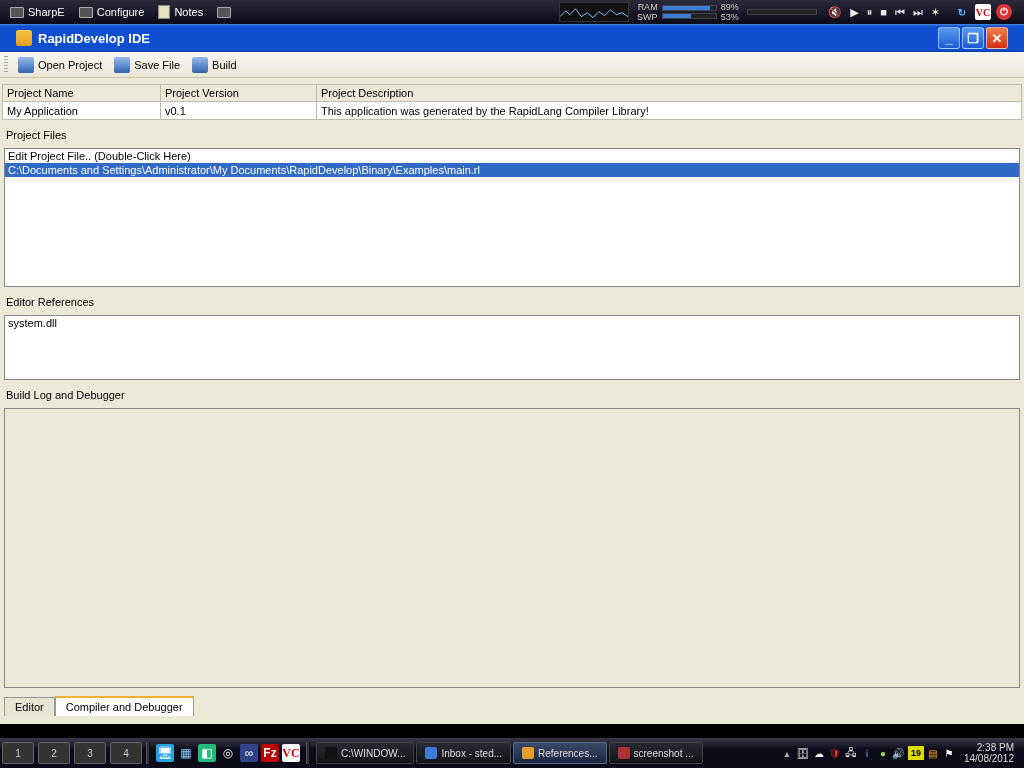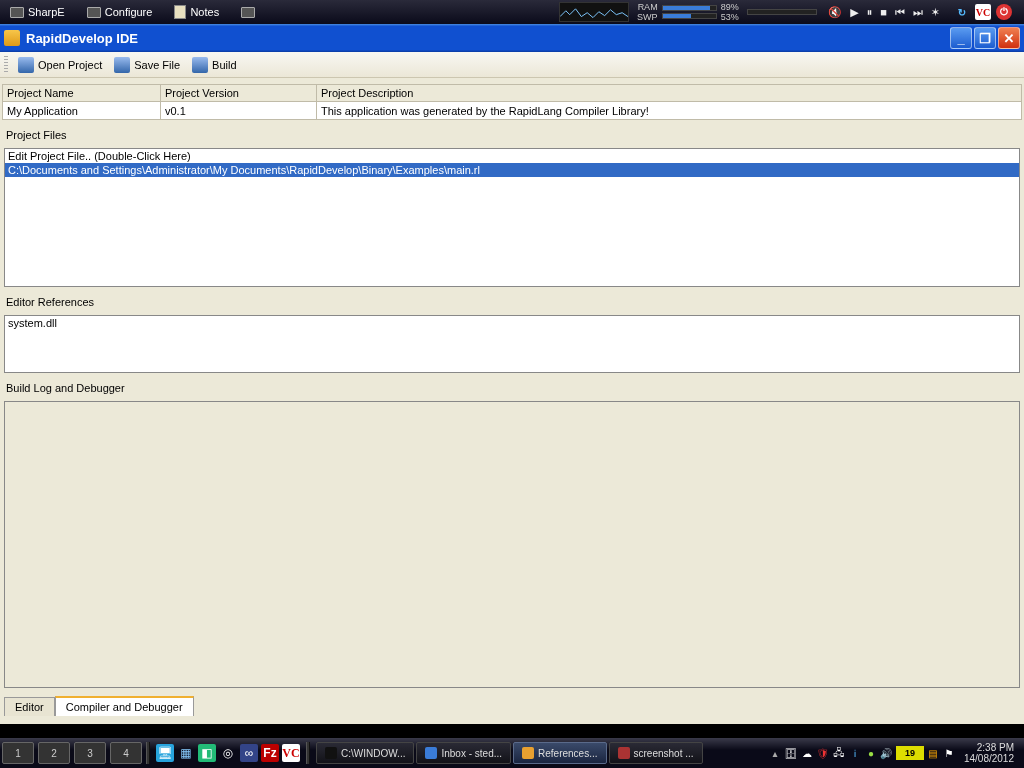--- a/index.html
+++ b/index.html
@@ -1,38 +1,38 @@
 <!DOCTYPE html>
 <html><head>
 <meta charset="utf-8">
 <style>
 * { margin: 0; padding: 0; box-sizing: border-box; }
 body { font-family: Tahoma, Arial, sans-serif; font-size: 11px; width: 1024px; height: 768px; overflow: hidden; background: #000; display: flex; flex-direction: column; }
-.top-taskbar { height: 24px; background: linear-gradient(to bottom, #2a2a3a, #0a0a1a); display: flex; align-items: center; color: #fff; font-size: 11px; padding: 0 4px; gap: 10px; }
+.top-taskbar { height: 24px; background: linear-gradient(to bottom, #2a2a3a, #0a0a1a); display: flex; align-items: center; color: #fff; font-size: 11px; padding: 0 4px; gap: 2px; }
 .top-taskbar .monitor-icon { width: 14px; height: 11px; background: #555; border: 1px solid #aaa; display: inline-block; border-radius: 1px; margin-right: 4px; }
 .top-taskbar .top-item { display: flex; align-items: center; padding: 2px 6px; cursor: pointer; }
 .top-taskbar .top-note { width: 12px; height: 14px; background: #e8e0c0; border: 1px solid #888; margin-right: 4px; }
 .top-center { flex: 1; display: flex; justify-content: flex-end; align-items: center; gap: 8px; padding-right: 8px; }
 .lcd-graph { width: 70px; height: 20px; background: #111; border: 1px solid #333; position: relative; overflow: hidden; }
 .ram-block { display: flex; gap: 4px; font-size: 9px; color:#ccc; }
 .ram-labels { display: flex; flex-direction: column; justify-content: center; text-align: right; line-height: 10px;}
 .ram-bars { display: flex; flex-direction: column; gap: 2px; justify-content: center; }
 .ram-bar { width: 55px; height: 6px; background: #222; border: 1px solid #444; position: relative; }
 .ram-bar i { display: block; height: 100%; background: #3a7cd8; }
 .ram-pcts { display: flex; flex-direction: column; justify-content: center; font-size: 9px; line-height: 10px;}
 .media-bar-seg { width: 70px; height: 6px; background: #222; border: 1px solid #444; margin-right:4px;}
 .media-icons { display: flex; gap: 8px; color: #eee; }
 .media-icons span { cursor: pointer; font-size: 11px; }
 .tray-right { display: flex; align-items: center; gap: 5px; padding-left: 6px;}
 .tray-ico { width: 16px; height: 16px; display:flex; align-items:center; justify-content:center; font-size:10px; font-weight:bold; border-radius:2px;}
 .vc { background:#fff; color:#c00; font-family:serif;}
 .pwr { background:#d33; color:#fff; border-radius:50%;}
 
 .window-container { position: absolute; top: 24px; left: 0; right: 0; height: 700px; display: flex; flex-direction: column; background: #ece9d8; }
-.title-bar { height: 28px; background: linear-gradient(to bottom, #4a8de0 0%, #1050d0 8%, #1050d0 92%, #0a3aa0 100%); display: flex; align-items: center; padding: 0 4px; color: #fff; font-weight: bold; font-size: 13px; }
+.title-bar { height: 28px; background: linear-gradient(to bottom, #4a8de0 0%, #1050d0 8%, #1050d0 92%, #0a3aa0 100%); display: flex; align-items: center; padding: 0 16px; color: #fff; font-weight: bold; font-size: 13px; }
 .title-bar .app-icon { width: 16px; height: 16px; margin-right: 6px; background: linear-gradient(#f7c64a,#e09a18); border-radius: 2px; position: relative;}
 .title-text { flex: 1; }
 .title-controls { display: flex; gap: 2px; }
 .title-btn { width: 22px; height: 22px; border-radius: 3px; display: flex; align-items: center; justify-content: center; font-weight: bold; font-size: 13px; color: #fff; border: 1px solid rgba(255,255,255,0.5);}
 .tb-min, .tb-max { background: linear-gradient(#5a9bf0,#1b5cd0); }
 .tb-close { background: linear-gradient(#f08050,#d03010); }
 
 .toolbar { height: 26px; background: linear-gradient(#f8f7f2,#ebe7d7); display: flex; align-items: center; padding: 0 4px; gap: 4px; border-bottom: 1px solid #ccc6b0;}
 .toolbar .grip { width: 4px; height: 18px; background: repeating-linear-gradient(#aaa 0 1px, transparent 1px 3px); margin-right:2px;}
 .toolbar-btn { display: flex; align-items: center; padding: 2px 4px; cursor: pointer; gap: 4px; }
@@ -45,40 +45,40 @@
 .col-name { width: 158px; border-right: none;}
 .col-ver { width: 156px; border-right:none;}
 .col-desc { flex: 1; }
 .meta-value.col-name, .meta-value.col-ver, .meta-value.col-desc { background: #fff; border-top:none;}
 .meta-value-row .meta-value { border-top:none;}
 
 .section-label { font-size: 11px; padding: 3px 4px 2px; height:28px; display:flex; align-items:center;}
 .files-box { background: #fff; border: 1px solid #888; height: 139px; margin: 0 2px; overflow:auto;}
 .files-box .file-item { padding: 1px 3px; font-size: 11px; cursor: pointer;}
 .file-selected { background: #316ac5; color: #fff; }
-.refs-box { background: #fff; border: 1px solid #888; height: 58px; margin: 0 2px; padding: 1px 3px; font-size:11px;}
+.refs-box { background: #fff; border: 1px solid #888; height: 65px; margin: 0 2px; padding: 1px 3px; font-size:11px;}
 .build-log-box { flex: 1; background: #ece9d8; border: 1px solid #888; margin: 0 2px 4px;}
 
 .tabs-row { display: flex; align-items: flex-end; padding: 0 2px 2px; height: 26px;}
 .tab { background: #fff; border: 1px solid #999; border-bottom: none; padding: 3px 10px; font-size: 11px; cursor: pointer; position: relative; top: 0;}
 .tab.inactive { background: #e8e4d2; }
 .tab.active { background: #fff; border-top: 2px solid #f0b030; z-index: 2;}
 
 .bottom-taskbar { position: absolute; bottom: 0; left: 0; right: 0; height: 30px; background: linear-gradient(to bottom, #3a3a4a, #0a0a18 40%, #0a0a18); display: flex; align-items: center; color: #fff; font-size: 11px;}
 .start-segment { display: flex; align-items: center; height: 100%; }
 .start-btn { width: 32px; height: 22px; margin: 0 2px; background: #333; border: 1px solid #666; border-radius: 2px; display:flex; align-items:center; justify-content:center; font-size:10px; color:#ccc; cursor:pointer;}
 .ql-icons { display: flex; gap: 3px; padding: 0 4px;}
 .ql-icons span { width: 18px; height: 18px; display: flex; align-items: center; justify-content: center; font-size: 12px; cursor: pointer;}
 .task-items { display: flex; gap: 2px; padding: 0 4px;}
 .task-item { height: 22px; background: linear-gradient(#2a2a35,#121218); border: 1px solid #444; border-radius: 2px; padding: 0 8px; display: flex; align-items: center; gap: 4px; font-size: 10px; color: #ddd; cursor: pointer; max-width:110px; overflow:hidden; white-space:nowrap;}
 .task-item .ti-ico { width:12px; height:12px; background:#777; border-radius:2px; flex:none;}
 .task-item.active { background: linear-gradient(#3a4a6a,#1a2540); border-color:#5a6a8a;}
 .systray { margin-left: auto; display: flex; align-items: center; gap: 2px; padding-right: 4px;}
 .systray .st-ico { width:14px; height:14px; display:flex; align-items:center; justify-content:center; font-size:10px; cursor:pointer;}
-.systray .ic-19 { background:#dd0; color:#000; width:28px; font-weight:bold; font-size:9px;}
+.systray .ic-19 { background:#dd0; color:#000; width:16px; font-weight:bold; font-size:9px;}
 .clock { text-align: right; font-size: 10px; line-height: 11px; color: #ddd; padding: 0 6px; }
 .notch { width: 4px; height: 22px; background: #333; border-left:1px solid #555; border-right:1px solid #111; margin:0 2px;}
 svg.pl-line { position: absolute; inset:0; }
 </style>
 </head>
 <body>
 
 <div class="top-taskbar">
   <div class="top-item">
       <span class="monitor-icon"></span>

